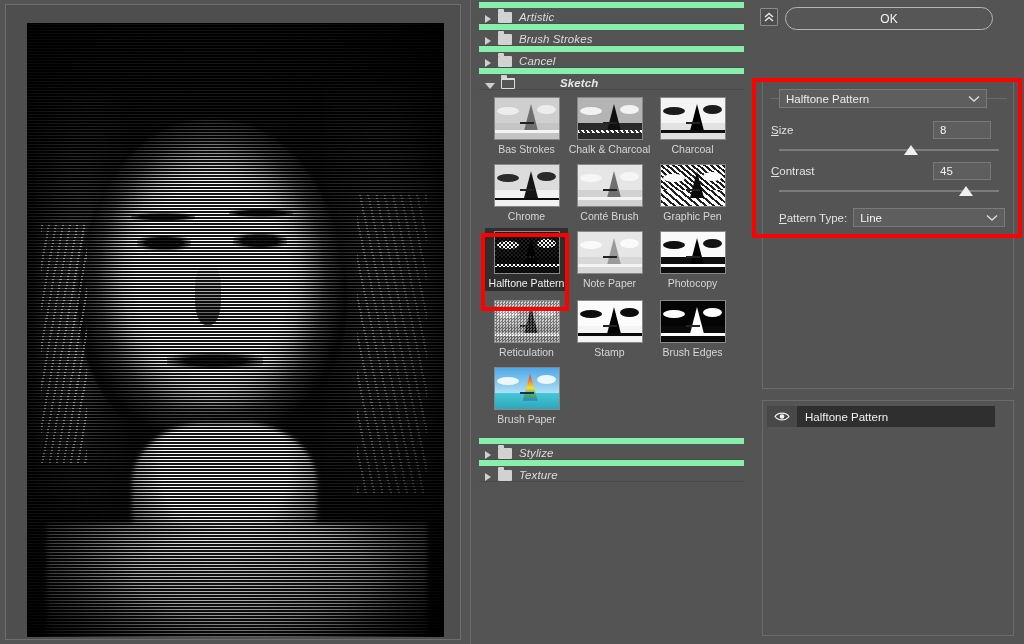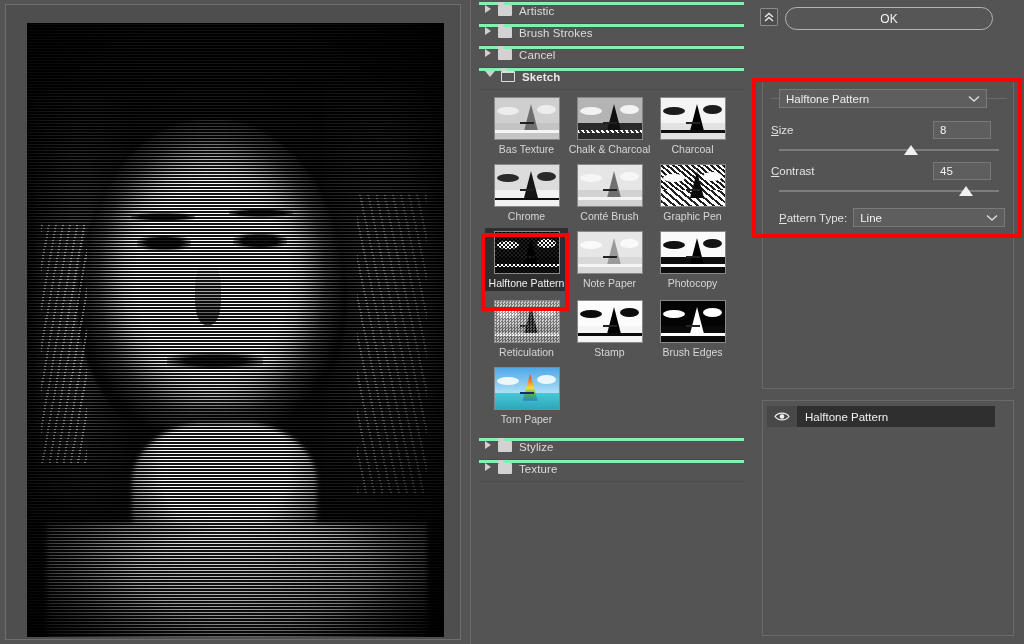--- a/index.html
+++ b/index.html
@@ -139,27 +139,28 @@
     border-left:1px solid #6a6a6a;
     box-sizing:border-box;
   }
   .filter-scroll{
     position:absolute;left:8px;top:2px;width:265px;height:640px;
     overflow:hidden;
   }
   .cat-row{
     position:relative;
     height:22px;
-    display:flex;align-items:flex-start;
+    display:flex;align-items:flex-end;
     border-bottom:1px solid #4b4b4b;
-    border-top:3px solid #86efac;
+    border-top:6px solid #86efac;
     padding-left:6px;
     box-sizing:border-box;
-  }
-  .cat-row.open .cat-label{font-weight:bold;color:#e8e8e8;}
+    font-style:italic;
+  }
+  .cat-row.open .cat-label{font-weight:bold;color:#e8e8e8;margin-left:38px;}
   .tri{
     width:0;height:0;margin-right:7px;flex:0 0 auto;
     border-left:6px solid #cfcfcf;
     border-top:4px solid transparent;
     border-bottom:4px solid transparent;
   }
   .tri.down{
     border-left:5px solid transparent;
     border-right:5px solid transparent;
     border-top:6px solid #cfcfcf;
@@ -495,21 +496,21 @@
               <div class="sb v-basrelief">
                 <div class="sky"></div>
                 <div class="sea"></div>
                 <div class="cloudA"></div>
                 <div class="cloudB"></div>
                 <div class="sail"></div>
                 <div class="hull"></div>
                 <div class="band"></div>
               </div>
             </div>
-          <div class="thumb-cap">Bas Texture</div>
+          <div class="thumb-cap">Bas Strokes</div>
         </div>
         <div class="thumb-cell">
           <div class="thumb-img">
               <div class="sb v-chalk">
                 <div class="sky"></div>
                 <div class="sea"></div>
                 <div class="cloudA"></div>
                 <div class="cloudB"></div>
                 <div class="sail"></div>
                 <div class="hull"></div>
@@ -667,21 +668,21 @@
               <div class="sb v-water">
                 <div class="sky"></div>
                 <div class="sea"></div>
                 <div class="cloudA"></div>
                 <div class="cloudB"></div>
                 <div class="sail"></div>
                 <div class="hull"></div>
                 <div class="band"></div>
               </div>
             </div>
-          <div class="thumb-cap">Torn Paper</div>
+          <div class="thumb-cap">Brush Paper</div>
         </div>
         <div class="thumb-cell"></div>
       </div>
 
       <div class="cat-row">
         <span class="tri"></span>
         <span class="folder"></span>
         <span class="cat-label">Stylize</span>
       </div>
 

